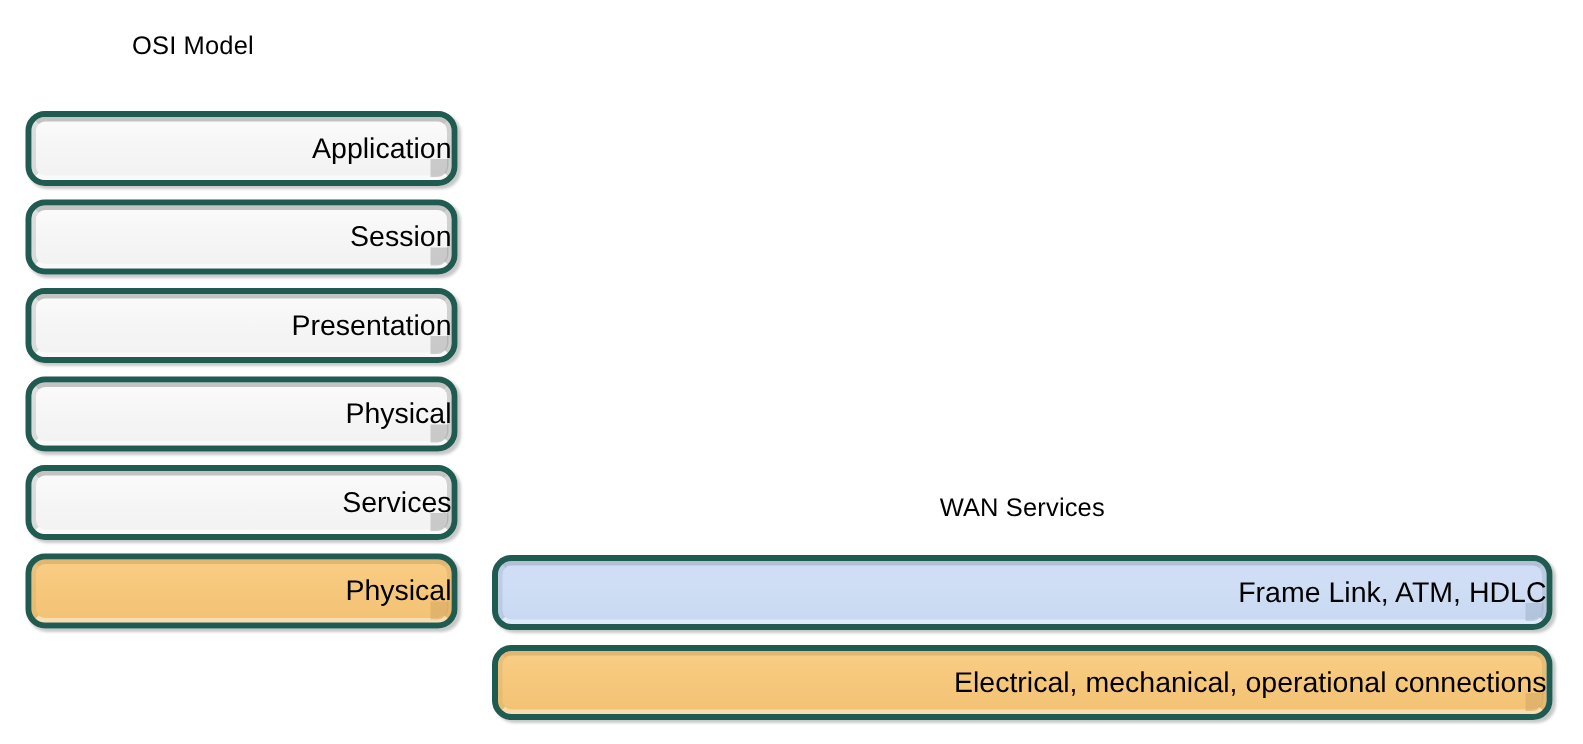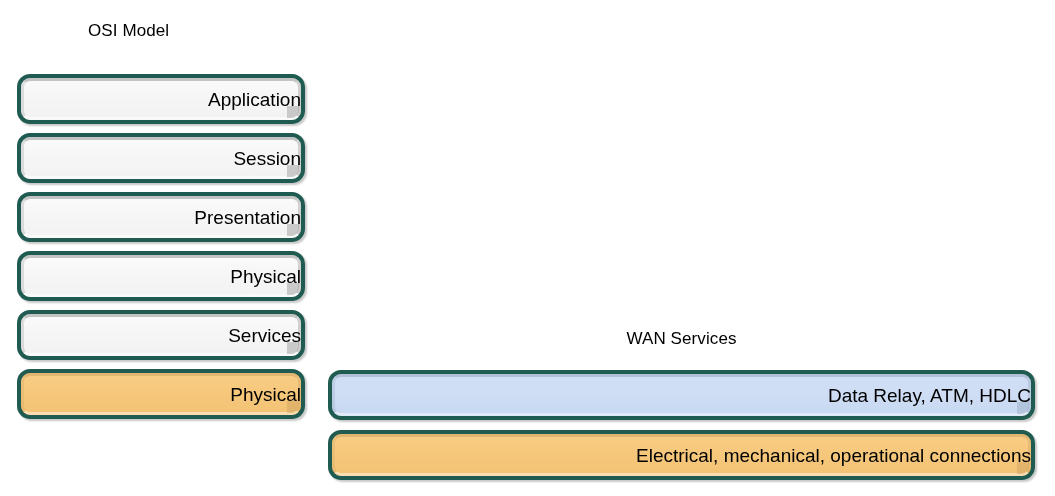--- a/index.html
+++ b/index.html
@@ -167,21 +167,21 @@
 
     <div class="layer fill-orange">
       <span class="layer-label">Physical</span>
     </div>
 
   </div>
 
   <div class="col-right">
 
     <div class="layer fill-blue">
-      <span class="layer-label">Data Relay, ATM, HDLC</span>
+      <span class="layer-label">Frame Link, ATM, HDLC</span>
     </div>
 
     <div class="layer fill-orange">
       <span class="layer-label">Electrical, mechanical, operational connections</span>
     </div>
 
   </div>
 
 </div>
 

